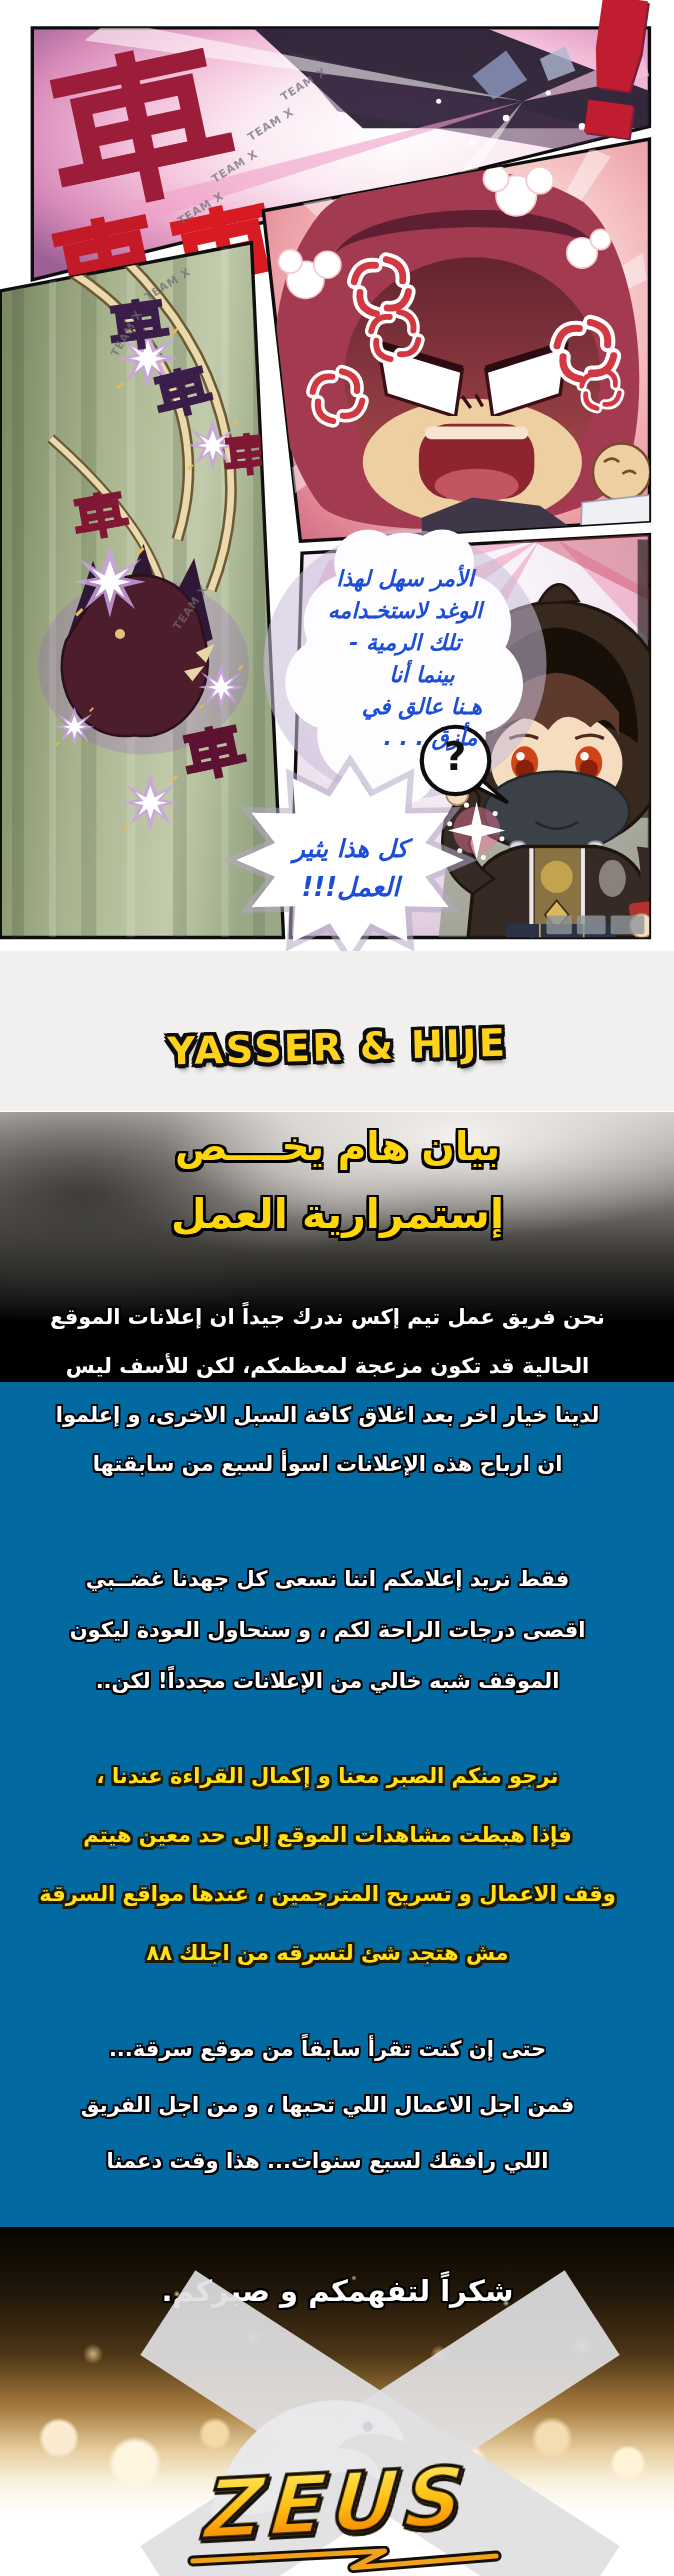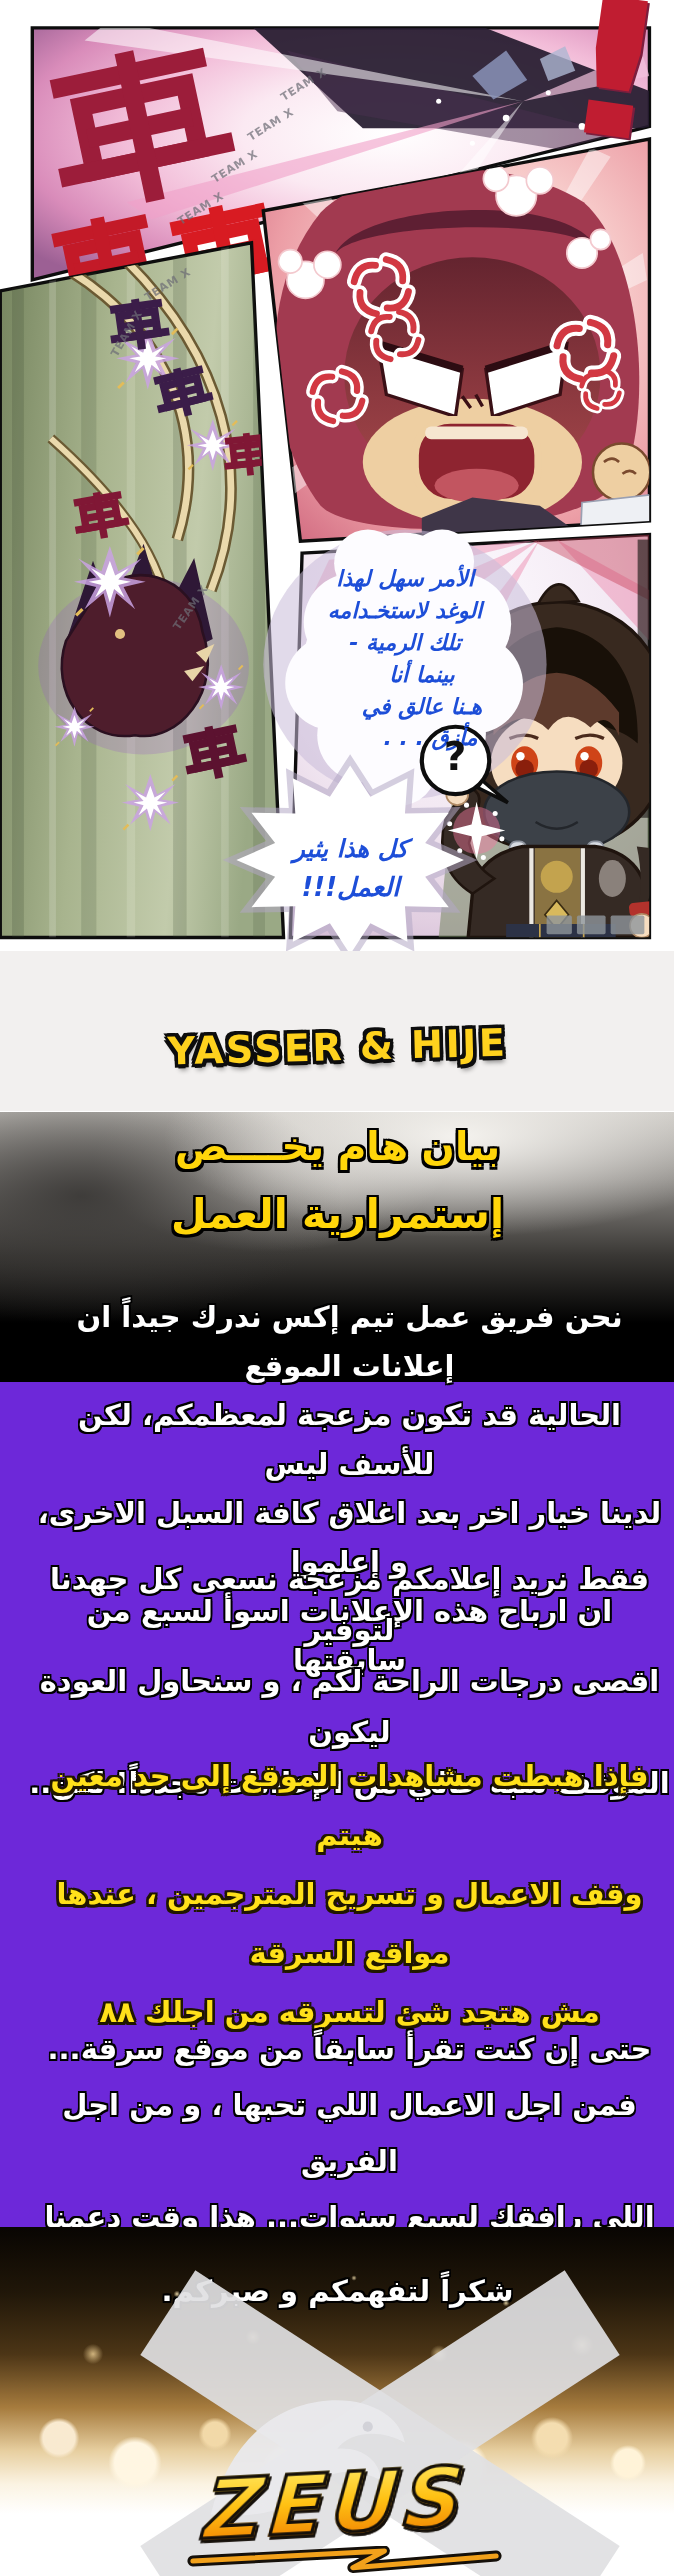--- a/index.html
+++ b/index.html
@@ -26,31 +26,31 @@
 
   
   #band{top:951px;left:0;width:675px;height:160px;background:#f2f0ef;}
   .team-logo{position:absolute;left:0;top:74px;width:675px;text-align:center;
       font-weight:900;font-size:38px;letter-spacing:2.5px;color:#ffd21e;
       transform:rotate(-1.5deg);
       text-shadow:-3.4px -3.4px 0 #0d0d0d,3.4px -3.4px 0 #0d0d0d,-3.4px 3.4px 0 #0d0d0d,3.4px 3.4px 0 #0d0d0d,
                   -3.4px 0 0 #0d0d0d,3.4px 0 0 #0d0d0d,0 -3.4px 0 #0d0d0d,0 4.2px 0 #0d0d0d,1.7px 5.9px 5px rgba(0,0,0,.45);}
 
   
-  #announce{top:1112px;left:0;width:675px;height:1115px;background:#6d28d9;}
+  #announce{top:1112px;left:0;width:675px;height:1115px;background:#0369a1;}
   #announce .smoke{position:absolute;top:0;left:0;width:675px;height:270px;
      background:
        radial-gradient(ellipse 422px 143px at 68% 25px, rgba(248,246,242,.95), rgba(248,246,242,0) 70%),
        radial-gradient(ellipse 363px 177px at 12% 84px, rgba(56,54,52,.9), rgba(56,54,52,0) 72%),
        radial-gradient(ellipse 253px 127px at 40% 51px, rgba(210,206,200,.8), rgba(210,206,200,0) 70%),
        linear-gradient(to bottom,#c9c6c1 0px,#8d8a86 67px,#3a3835 143px,#000 211px);}
   .title-line{position:absolute;left:0;width:675px;color:#ffd60a;}
   #title1{top:11.8px;font-size:39px;letter-spacing:0.8px;}
   #title2{top:78px;font-size:41px;}
-  .para{position:absolute;left:29px;width:641px;color:#fff;font-size:29px;}
+  .para{position:absolute;left:7px;width:641px;color:#fff;font-size:21px;}
   #p1{top:181px;line-height:49px;}
   #p2{top:442px;line-height:51px;}
   #p3{top:635px;line-height:59px;color:#ffe11a;
       text-shadow:-2.5px -2.5px 0 #201700,2.5px -2.5px 0 #201700,-2.5px 2.5px 0 #201700,2.5px 2.5px 0 #201700,
                   -2.5px 0 0 #201700,2.5px 0 0 #201700,0 -2.5px 0 #201700,0 2.5px 0 #201700;}
   #p4{top:909px;line-height:56px;}
 
   
   #flames{top:2227px;left:0;width:675px;height:349px;
      background:linear-gradient(to bottom,#080502 0px,#211709 67px,#4c3516 127px,#a77c3e 181px,#e7cfa0 224px,#fbf3e2 257px,#ffffff 287px);}
@@ -430,26 +430,27 @@
     <div id="title2" class="title-line ar o3">إستمرارية العمل</div>
 
     <div id="p1" class="para ar o2">
       <div>نحن فريق عمل تيم إكس ندرك جيداً ان إعلانات الموقع</div>
       <div>الحالية قد تكون مزعجة لمعظمكم، لكن للأسف ليس</div>
       <div>لدينا خيار اخر بعد اغلاق كافة السبل الاخرى، و إعلموا</div>
       <div>ان ارباح هذه الإعلانات اسوأ لسبع من سابقتها</div>
     </div>
 
     <div id="p2" class="para ar o2">
-      <div>فقط نريد إعلامكم مزعجة نسعى كل جهدنا لتوفير</div>
+      <div>فقط نريد إعلامكم اننا نسعى كل جهدنا غضــبي</div>
       <div>اقصى درجات الراحة لكم ، و سنحاول العودة ليكون</div>
       <div>الموقف شبه خالي من الإعلانات مجدداً! لكن..</div>
     </div>
 
     <div id="p3" class="para ar">
+      <div>نرجو منكم الصبر معنا و إكمال القراءة عندنا ،</div>
       <div>فإذا هبطت مشاهدات الموقع إلى حد معين هيتم</div>
       <div>وقف الاعمال و تسريح المترجمين ، عندها مواقع السرقة</div>
       <div>مش هتجد شئ لتسرقه من اجلك ٨٨</div>
     </div>
 
     <div id="p4" class="para ar o2">
       <div>حتى إن كنت تقرأ سابقاً من موقع سرقة...</div>
       <div>فمن اجل الاعمال اللي تحبها ، و من اجل الفريق</div>
       <div>اللي رافقك لسبع سنوات... هذا وقت دعمنا</div>
     </div>

